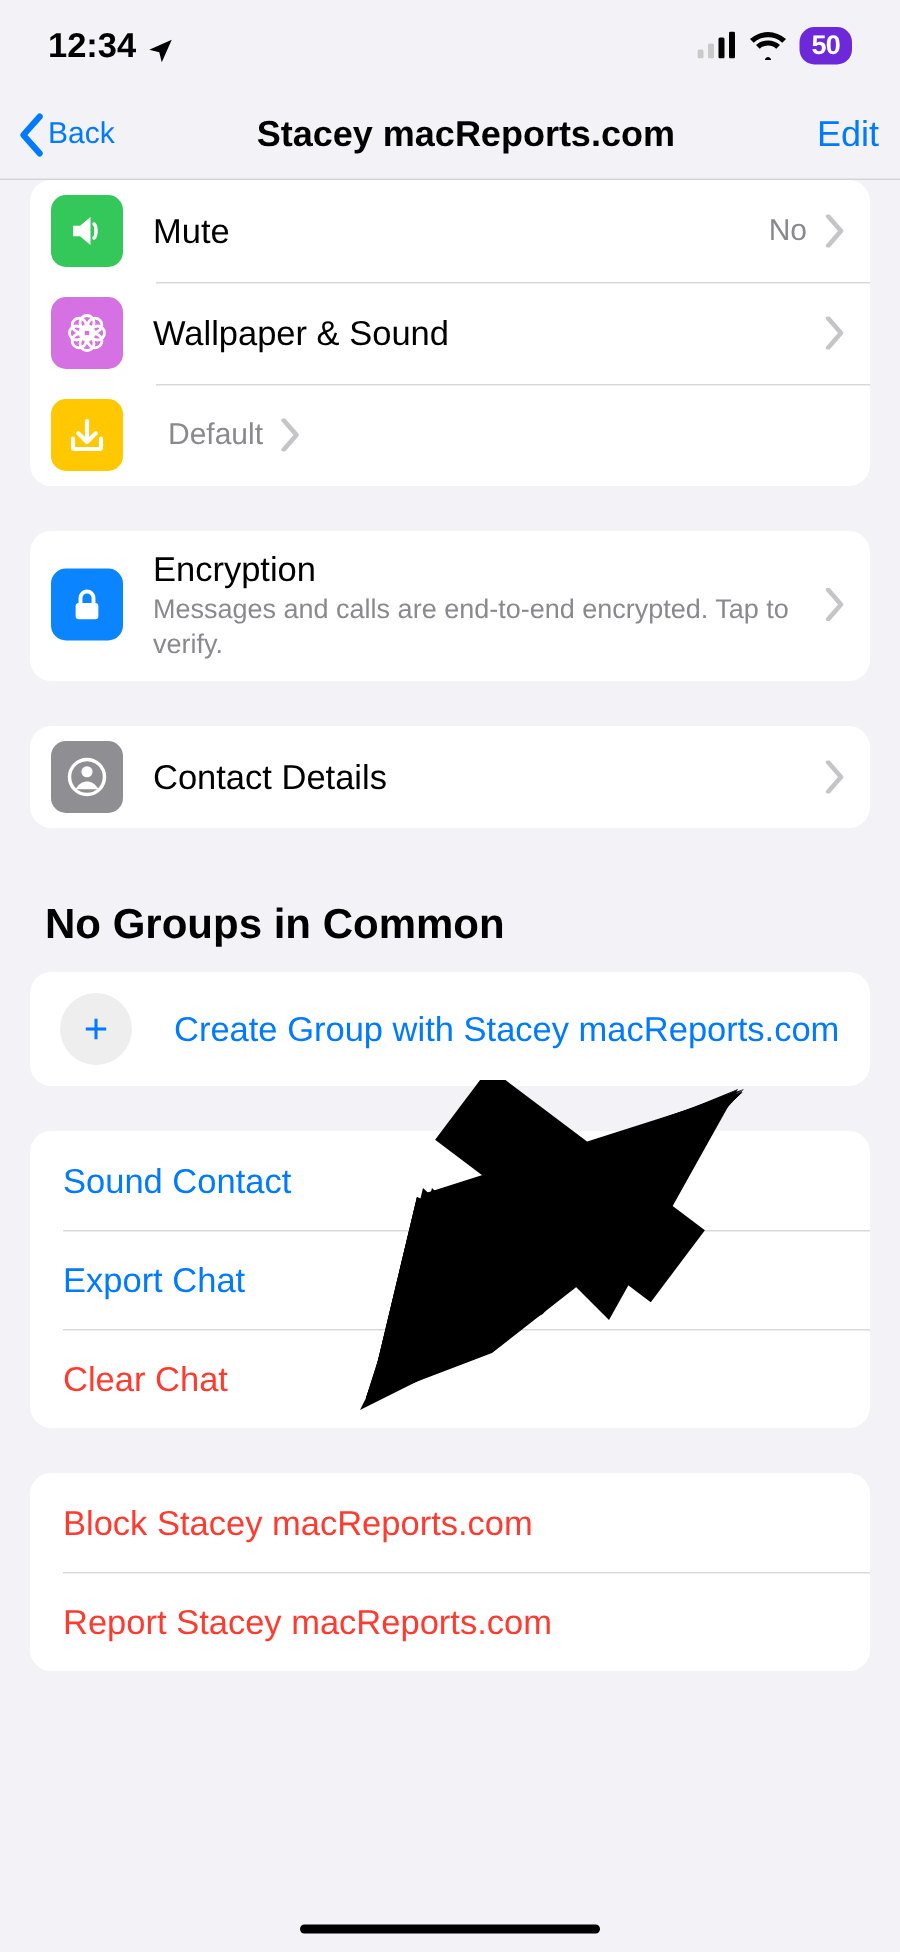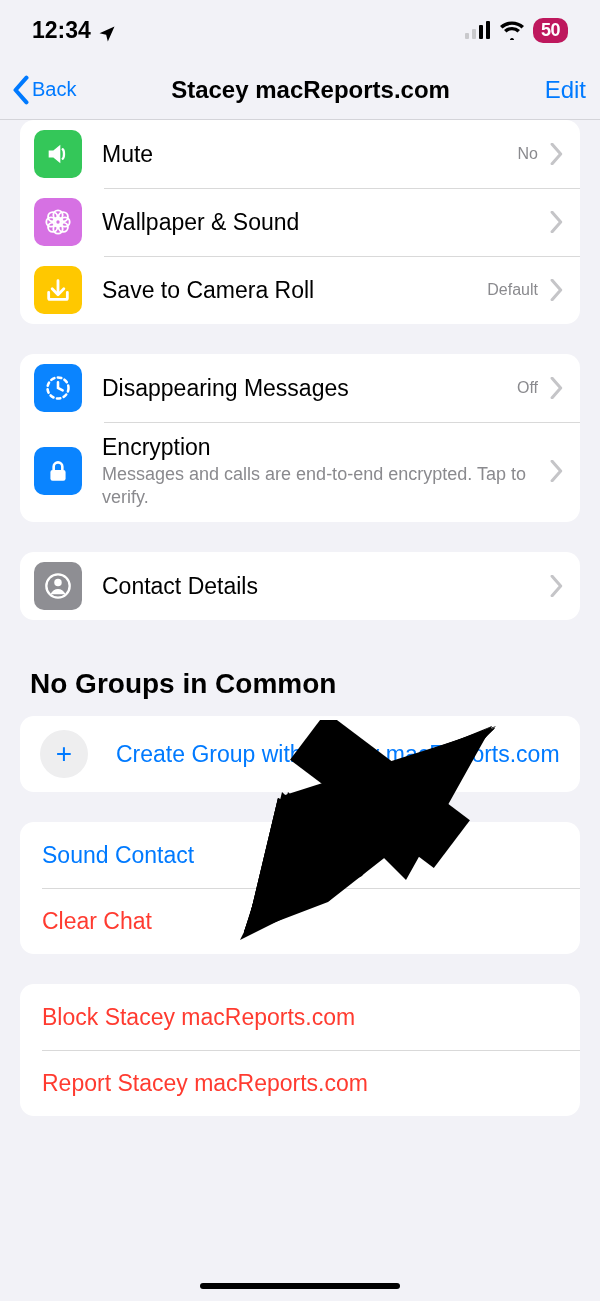--- a/index.html
+++ b/index.html
@@ -16,21 +16,21 @@
     height: 60px;
     display: flex;
     align-items: center;
     justify-content: space-between;
     padding: 0 32px;
     font-weight: 600;
   }
   .status-left { display: flex; align-items: flex-end; gap: 6px; font-size: 23px; }
   .status-right { display: flex; align-items: center; gap: 8px; }
   .battery-pill {
-    background: #be185d; color: #fff; border-radius: 10px;
+    background: #6d28d9; color: #fff; border-radius: 10px;
     font-size: 18px; padding: 2px 8px; font-weight: 700;
     letter-spacing: -0.5px;
   }
   
   .nav-bar {
     height: 60px;
     display: flex;
     align-items: center;
     justify-content: space-between;
     padding: 0 14px 0 10px;
@@ -78,21 +78,21 @@
     width: 48px; height: 48px; border-radius: 24px;
     background: #eeeeef;
     display:flex; align-items:center; justify-content:center;
     margin-right: 28px;
     color:#007aff; font-size: 28px; font-weight: 300;
     flex-shrink:0;
   }
   .row-body { flex: 1; min-width: 0; }
   .row-title { font-size: 23px; color: #000; }
   .row-sub { font-size: 18px; color: #8a8a8e; margin-top: 2px; line-height: 1.25; }
-  .row-value { font-size: 16px; color: #8a8a8e; margin-left: 10px; }
+  .row-value { font-size: 20px; color: #8a8a8e; margin-left: 10px; }
   .chevron {
     color: #c5c5c8; margin-left: 12px; flex-shrink: 0;
     width: 14px; height: 22px;
   }
   .section-label {
     font-size: 28px; font-weight: 700; color: #000;
     margin: 48px 20px 16px 30px;
   }
   .row-link { font-size: 23px; color: #007aff; }
   .row-link.red { color: #ff3b30; }
@@ -186,46 +186,28 @@
       </svg>
   </div>
   <div class="row">
     <div class="icon-box yellow">
       <svg width="28" height="28" viewBox="0 0 24 24" fill="none" stroke="#fff" stroke-width="2.4" stroke-linecap="round" stroke-linejoin="round">
           <path d="M12 4v11"></path>
           <polyline points="7,11 12,16 17,11"></polyline>
           <path d="M4 14v5a1 1 0 0 0 1 1h14a1 1 0 0 0 1-1v-5"></path>
         </svg>
     </div>
-    <div class="row-body">
-        <div class="row-title">Save to Camera Roll</div>
-      </div>
     <div class="row-value">Default</div>
     <svg class="chevron" viewBox="0 0 10 18" fill="none" stroke="currentColor" stroke-width="2.5" stroke-linecap="round" stroke-linejoin="round">
         <polyline points="1,1 8,9 1,17"></polyline>
       </svg>
   </div>
 </div>
 
 <div class="group">
-  <div class="row">
-    <div class="icon-box blue">
-      <svg width="28" height="28" viewBox="0 0 24 24" fill="none" stroke="#fff" stroke-width="2.2" stroke-linecap="round">
-          <circle cx="12" cy="12" r="9" stroke-dasharray="3 3"></circle>
-          <polyline points="12,7 12,12 16,14"></polyline>
-        </svg>
-    </div>
-    <div class="row-body">
-        <div class="row-title">Disappearing Messages</div>
-      </div>
-    <div class="row-value">Off</div>
-    <svg class="chevron" viewBox="0 0 10 18" fill="none" stroke="currentColor" stroke-width="2.5" stroke-linecap="round" stroke-linejoin="round">
-        <polyline points="1,1 8,9 1,17"></polyline>
-      </svg>
-  </div>
   <div class="row" style="padding-top:12px;padding-bottom:14px;">
     <div class="icon-box blue">
       <svg width="26" height="26" viewBox="0 0 24 24" fill="#fff">
           <rect x="5" y="11" width="14" height="10" rx="2"></rect>
           <path d="M8 11V8a4 4 0 0 1 8 0v3" fill="none" stroke="#fff" stroke-width="2.4"></path>
         </svg>
     </div>
     <div class="row-body">
       <div class="row-title">Encryption</div>
       <div class="row-sub">Messages and calls are end-to-end encrypted. Tap to verify.</div>
@@ -259,20 +241,23 @@
 <div class="group">
   <div class="row" style="padding:14px 20px;">
     <div class="icon-circle">+</div>
     <div class="row-link" style="line-height:1.25;">Create Group with Stacey macReports.com</div>
   </div>
 </div>
 
 <div class="group">
   <div class="row action">
     <div class="row-link">Sound Contact</div>
+  </div>
+  <div class="row action">
+    <div class="row-link">Export Chat</div>
   </div>
   <div class="row action">
     <div class="row-link red">Clear Chat</div>
   </div>
 </div>
 
 <div class="group">
   <div class="row action">
     <div class="row-link red">Block Stacey macReports.com</div>
   </div>

